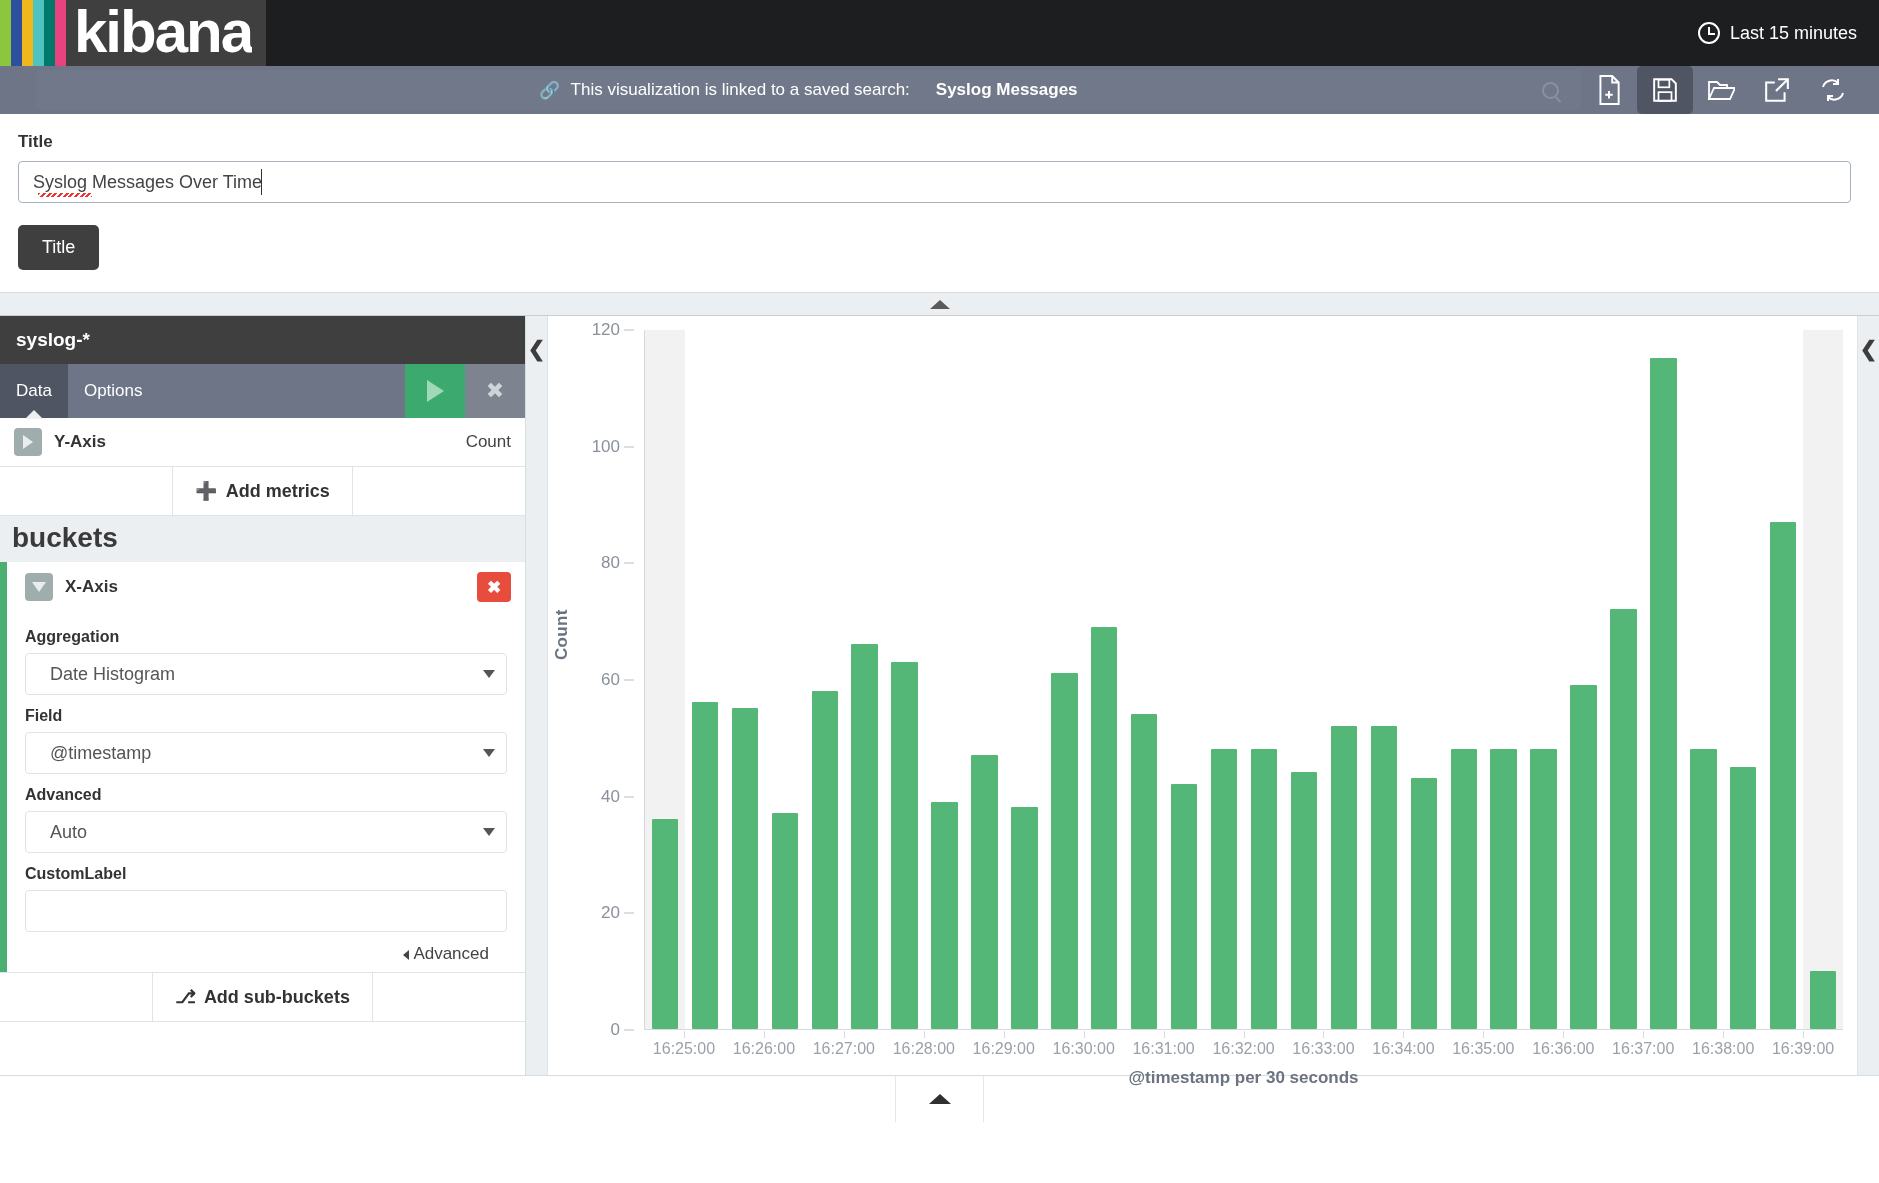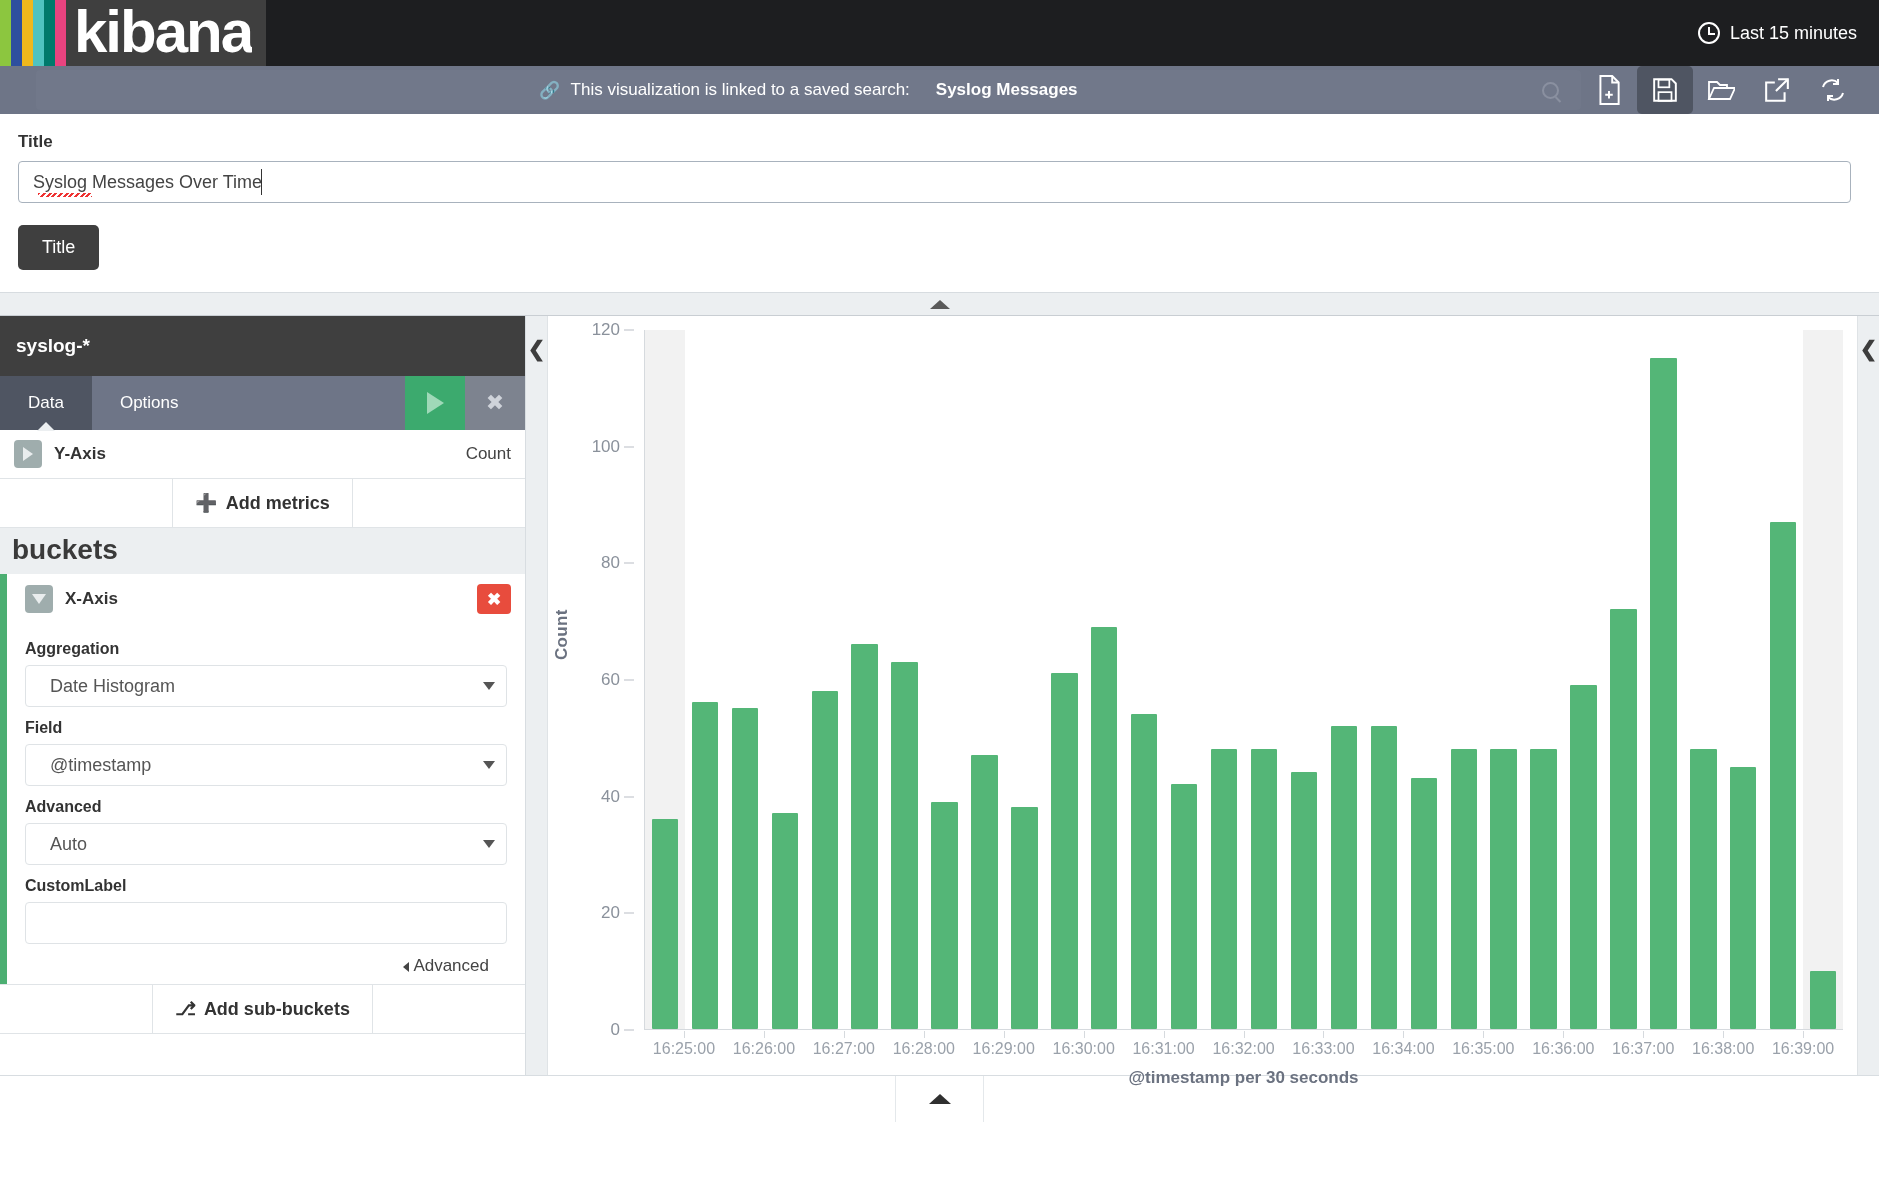--- a/index.html
+++ b/index.html
@@ -217,25 +217,25 @@
     display: flex;
     flex-direction: column;
     border-right: 1px solid #d8dde1;
     position: relative;
   }
   .sb-head {
     background: #3f3f3f;
     color: #fff;
     font-size: 19px;
     font-weight: bold;
-    padding: 19px 16px;
+    padding: 13px 16px;
   }
   .sb-tabs { display: flex; height: 54px; background: #6e7587; }
   .sb-tab {
-    padding: 0 28px;
+    padding: 0 16px;
     display: flex; align-items: center;
     color: #fff; font-size: 17px;
     cursor: pointer;
     position: relative;
   }
   .sb-tab.active { background: #4f5562; }
   .sb-tab.active:after {
     content: "";
     position: absolute;
     bottom: -1px; left: 50%;

